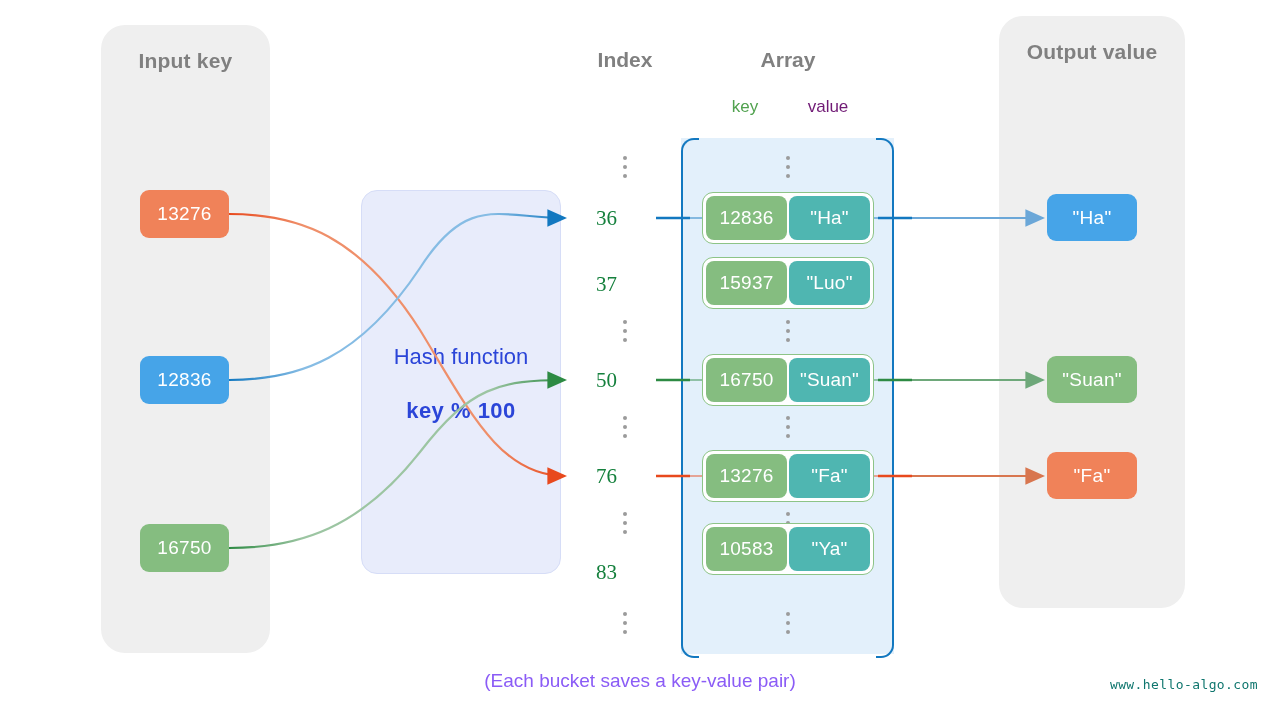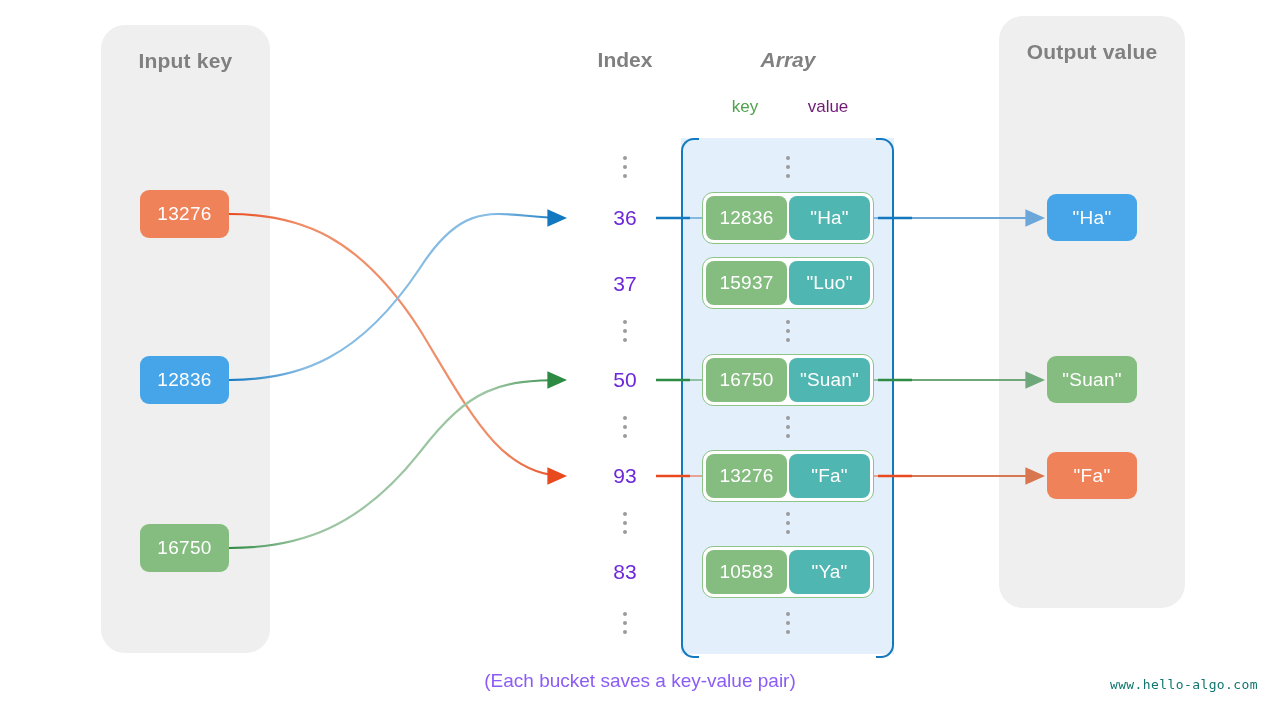--- a/index.html
+++ b/index.html
@@ -38,21 +38,21 @@
   
   .col-head {
     position: absolute;
     font-size: 21px;
     font-weight: bold;
     color: #808080;
     text-align: center;
     white-space: nowrap;
   }
   #head-index { left: 565px; top: 48px; width: 120px; }
-  #head-array { left: 700px; top: 48px; width: 176px; font-style: italic; }
+  #head-array { left: 700px; top: 48px; width: 176px; }
 
   .sub-head {
     position: absolute;
     font-size: 17px;
     text-align: center;
     white-space: nowrap;
   }
   #head-key   { left: 703px; top: 97px; width: 84px; color: #51a24f; }
   #head-value { left: 786px; top: 97px; width: 84px; color: #701a75; }
 
@@ -146,23 +146,24 @@
     white-space: nowrap;
     letter-spacing: .2px;
   }
   .cell.key   { background: #85bd80; }
   .cell.value { background: #4fb6b1; }
 
   
   .idx {
     position: absolute;
     left: 596px; width: 58px;
-    text-align: center;
+    text-align: left;
     font-size: 21px;
-    color: #6d28d9;
+    color: #15803d;
+    font-family: Liberation Serif, serif;
   }
   
   .dots {
     position: absolute;
     width: 14px;
     display: flex;
     flex-direction: column;
     align-items: center;
     gap: 5px;
   }
@@ -214,20 +215,24 @@
 
   <div class="col-head" id="head-index">Index</div>
   <div class="col-head" id="head-array">Array</div>
   <div class="sub-head" id="head-key">key</div>
   <div class="sub-head" id="head-value">value</div>
 
   <div class="chip orange" id="in-0">13276</div>
   <div class="chip blue" id="in-1">12836</div>
   <div class="chip green" id="in-2">16750</div>
 
+  <div id="hashbox">
+    <div class="hash-label" id="hash-title">Hash function</div>
+    <div class="hash-label" id="hash-expr">key % 100</div>
+  </div>
 
   <div id="arraybox">
     <div class="bracket" id="bracket-l"></div>
     <div class="bracket" id="bracket-r"></div>
   </div>
 
   <svg class="overlay" viewBox="0 0 1280 720">
     <defs>
       <marker id="ar-blue" markerWidth="9" markerHeight="8" refX="8" refY="4" orient="auto">
         <path d="M0,0 L9,4 L0,8 z" fill="#1278c0"></path>
@@ -287,21 +292,21 @@
     <line x1="878" y1="476" x2="1043" y2="476" stroke="#d8764f" stroke-width="2.2" marker-end="url(#ar-orange2)"></line>
 
     <line x1="878" y1="218" x2="912" y2="218" stroke="#1278c0" stroke-width="2.4"></line>
     <line x1="878" y1="380" x2="912" y2="380" stroke="#2d8a43" stroke-width="2.4"></line>
     <line x1="878" y1="476" x2="912" y2="476" stroke="#e8491d" stroke-width="2.4"></line>
   </svg>
 
   <div class="idx" style="top:206px">36</div>
   <div class="idx" style="top:272px">37</div>
   <div class="idx" style="top:368px">50</div>
-  <div class="idx" style="top:464px">93</div>
+  <div class="idx" style="top:464px">76</div>
   <div class="idx" style="top:560px">83</div>
 
   <div class="dots idx-dots" style="top:156px">
       <i></i>
       <i></i>
       <i></i>
     </div>
   <div class="dots idx-dots" style="top:320px">
       <i></i>
       <i></i>
@@ -358,21 +363,21 @@
     <div class="cell value">"Luo"</div>
   </div>
   <div class="bucket" style="top:354px">
     <div class="cell key">16750</div>
     <div class="cell value">"Suan"</div>
   </div>
   <div class="bucket" style="top:450px">
     <div class="cell key">13276</div>
     <div class="cell value">"Fa"</div>
   </div>
-  <div class="bucket" style="top:546px">
+  <div class="bucket" style="top:523px">
     <div class="cell key">10583</div>
     <div class="cell value">"Ya"</div>
   </div>
 
   <div class="chip blue" id="out-0">"Ha"</div>
   <div class="chip green" id="out-1">"Suan"</div>
   <div class="chip orange" id="out-2">"Fa"</div>
 
   <div id="caption">(Each bucket saves a key-value pair)</div>
   <div id="watermark">www.hello-algo.com</div>

